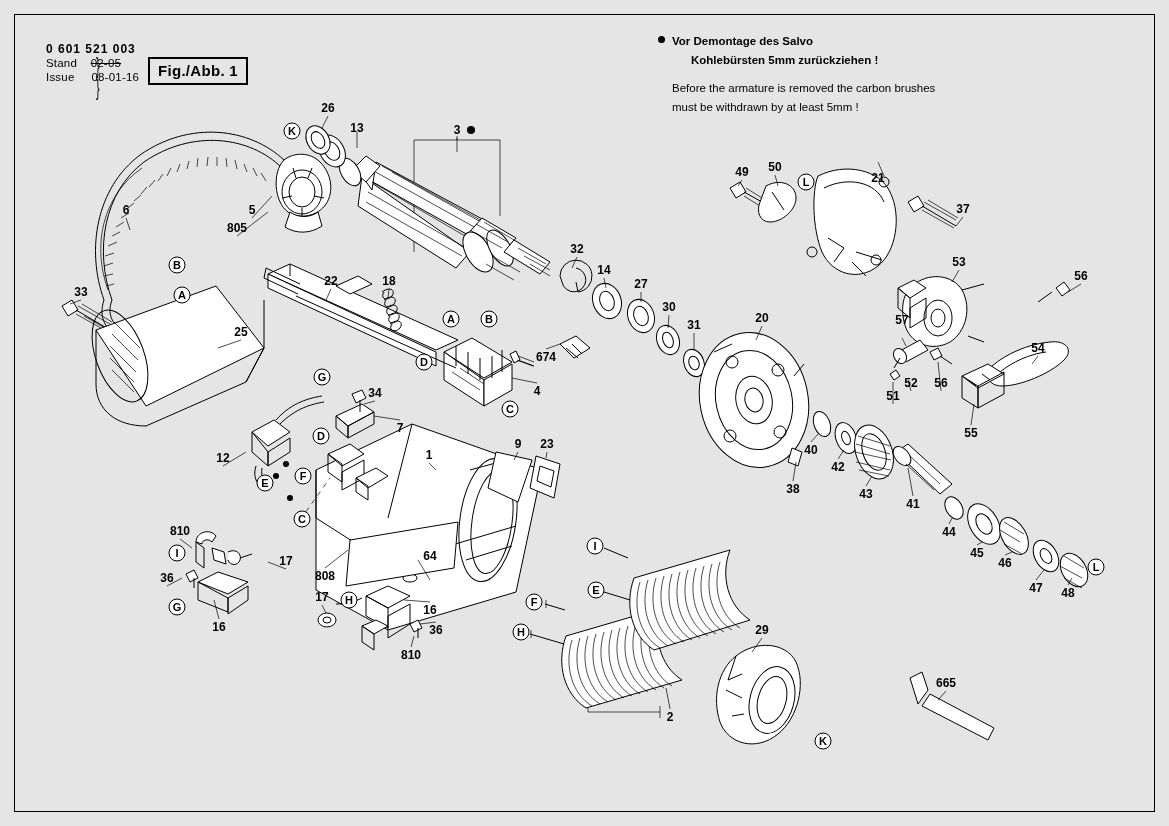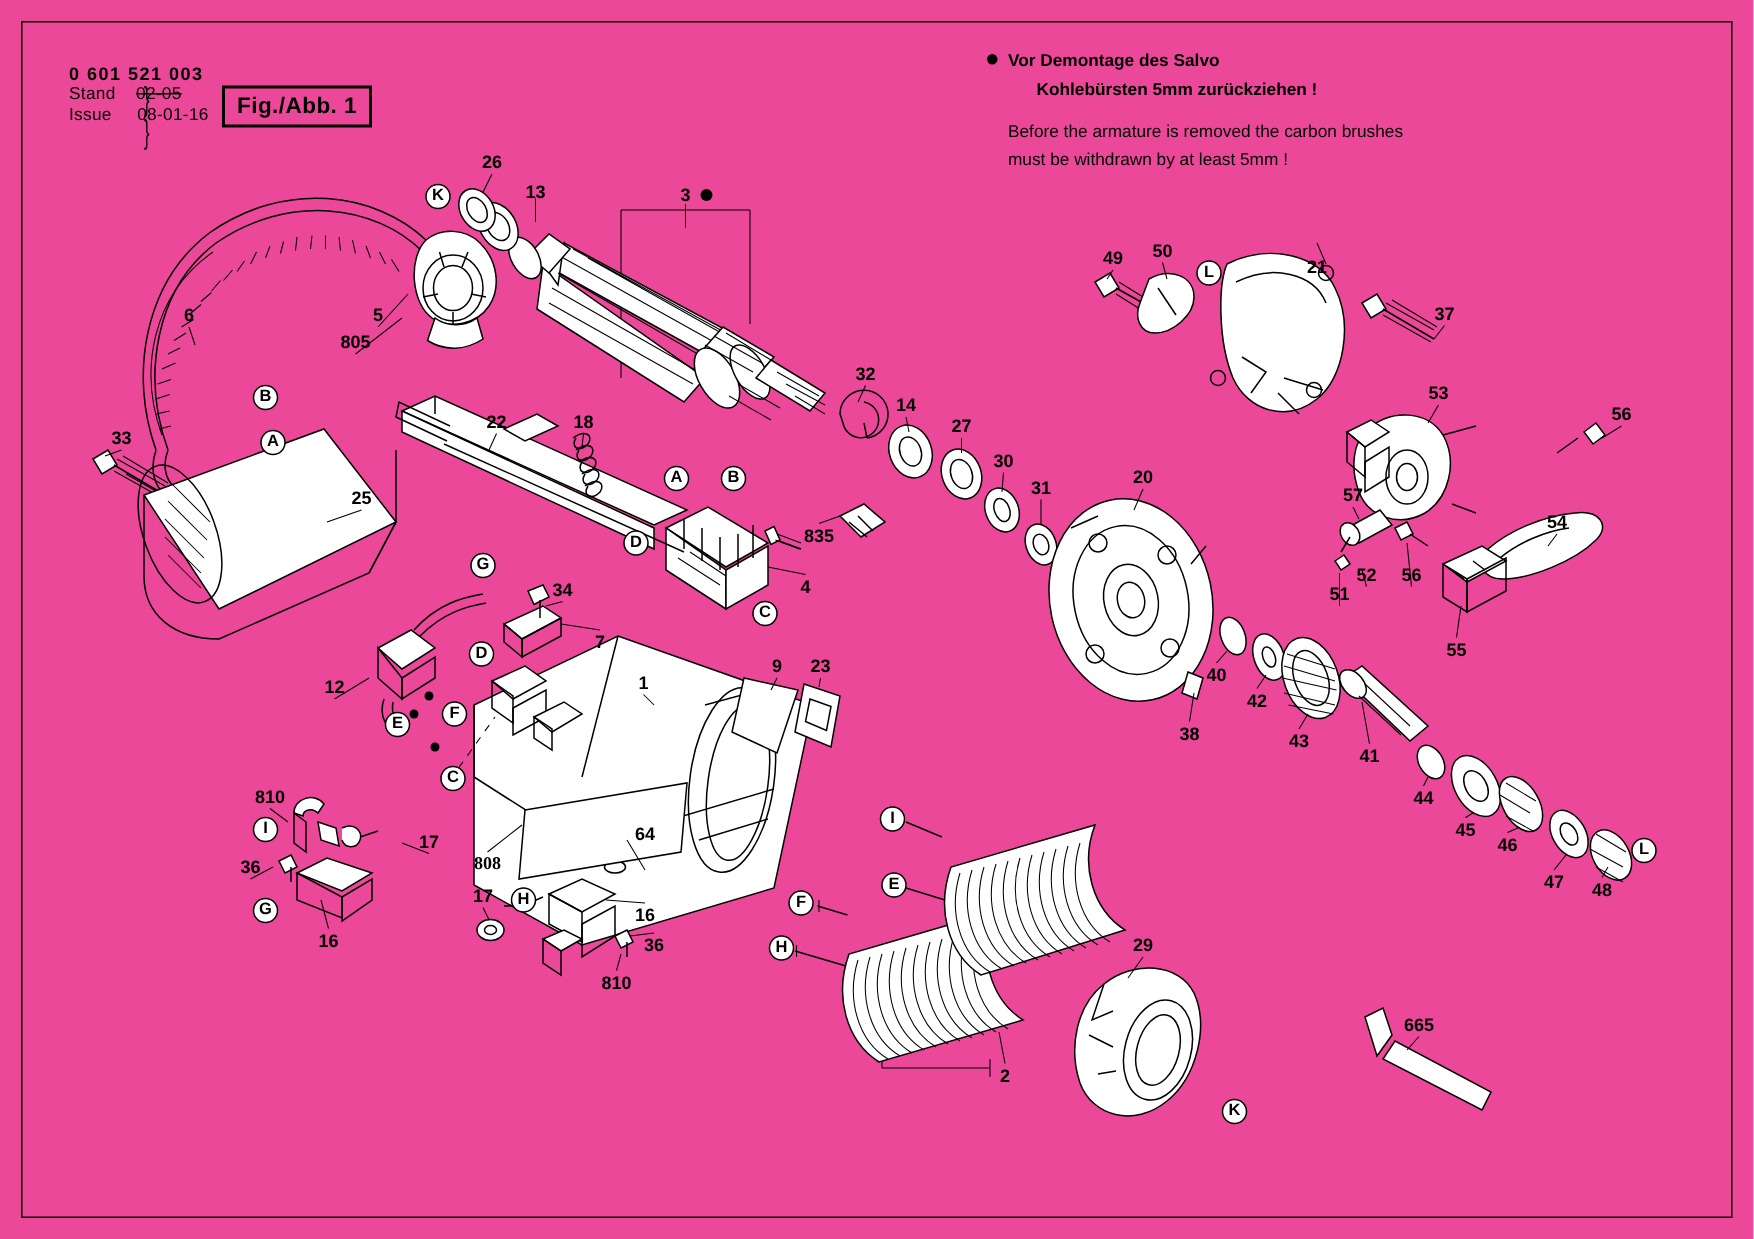--- a/index.html
+++ b/index.html
@@ -4,21 +4,21 @@
 <style>
   html, body {
     margin: 0;
     padding: 0;
     background: #ffffff;
   }
   #page {
     position: relative;
     width: 1169px;
     height: 826px;
-    background: #ec4899;
+    background: #e5e5e5;
     font-family: "Liberation Sans", sans-serif;
     color: #000000;
     overflow: hidden;
   }
   .frame {
     position: absolute;
     left: 14px;
     top: 14px;
     width: 1141px;
     height: 798px;
@@ -540,28 +540,28 @@
       <div class="lbl" style="left: 1068px; top: 593px;">48</div>
       <div class="lbl" style="left: 742px; top: 172px;">49</div>
       <div class="lbl" style="left: 775px; top: 167px;">50</div>
       <div class="lbl" style="left: 893px; top: 396px;">51</div>
       <div class="lbl" style="left: 911px; top: 383px;">52</div>
       <div class="lbl" style="left: 959px; top: 262px;">53</div>
       <div class="lbl" style="left: 1038px; top: 348px;">54</div>
       <div class="lbl" style="left: 971px; top: 433px;">55</div>
       <div class="lbl" style="left: 1081px; top: 276px;">56</div>
       <div class="lbl" style="left: 941px; top: 383px;">56</div>
-      <div class="lbl" style="left: 902px; top: 330px;">57</div>
+      <div class="lbl" style="left: 902px; top: 320px;">57</div>
       <div class="lbl" style="left: 430px; top: 556px;">64</div>
       <div class="lbl" style="left: 946px; top: 683px;">665</div>
       <div class="lbl" style="left: 237px; top: 228px;">805</div>
-      <div class="lbl" style="left: 325px; top: 576px; font-family: Liberation Serif, serif;">808</div>
+      <div class="lbl" style="left: 325px; top: 576px;">808</div>
       <div class="lbl" style="left: 180px; top: 531px;">810</div>
       <div class="lbl" style="left: 411px; top: 655px;">810</div>
-      <div class="lbl" style="left: 546px; top: 357px;">835</div>
+      <div class="lbl" style="left: 546px; top: 357px;">674</div>
       <div class="circ" style="left: 182px; top: 295px;">A</div>
       <div class="circ" style="left: 177px; top: 265px;">B</div>
       <div class="circ" style="left: 292px; top: 131px;">K</div>
       <div class="circ" style="left: 451px; top: 319px;">A</div>
       <div class="circ" style="left: 489px; top: 319px;">B</div>
       <div class="circ" style="left: 424px; top: 362px;">D</div>
       <div class="circ" style="left: 510px; top: 409px;">C</div>
       <div class="circ" style="left: 322px; top: 377px;">G</div>
       <div class="circ" style="left: 321px; top: 436px;">D</div>
       <div class="circ" style="left: 265px; top: 483px;">E</div>

